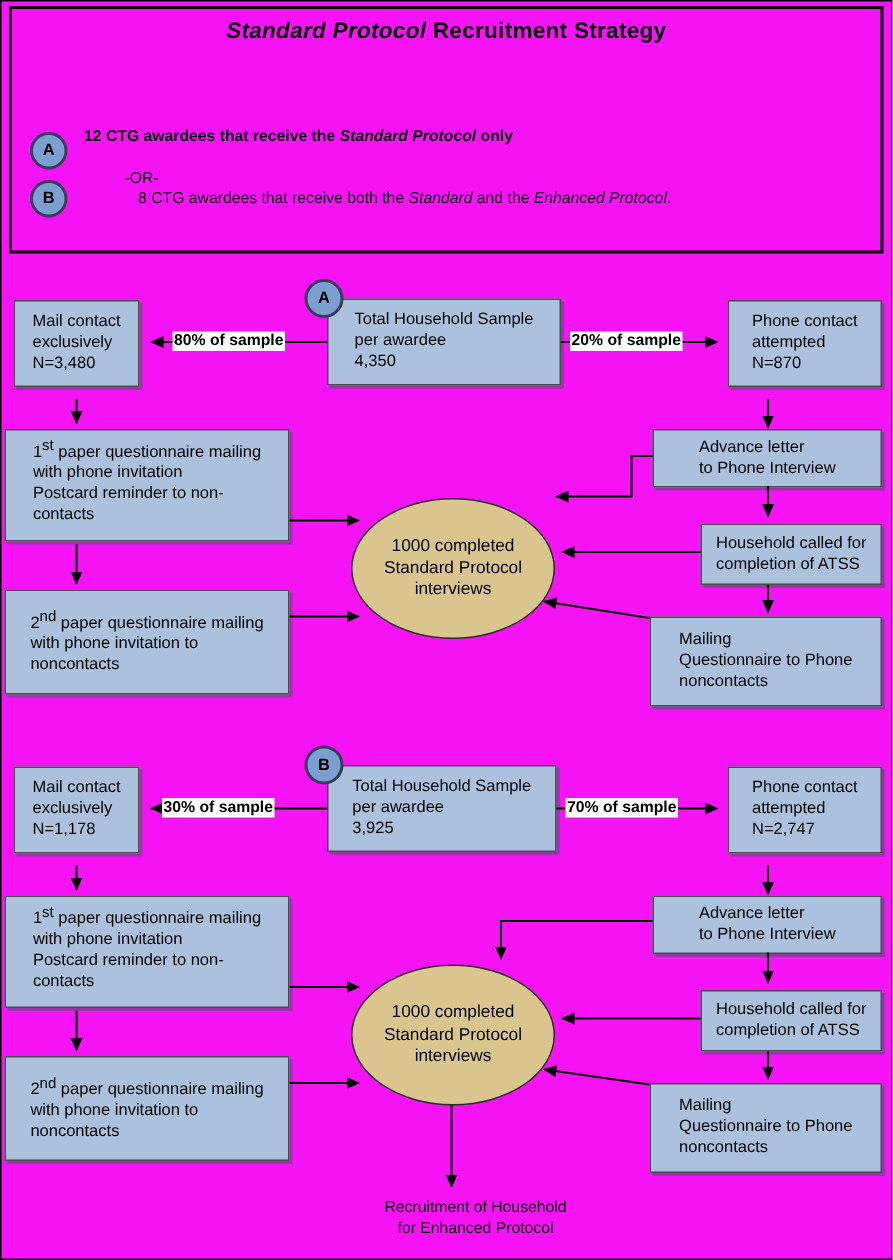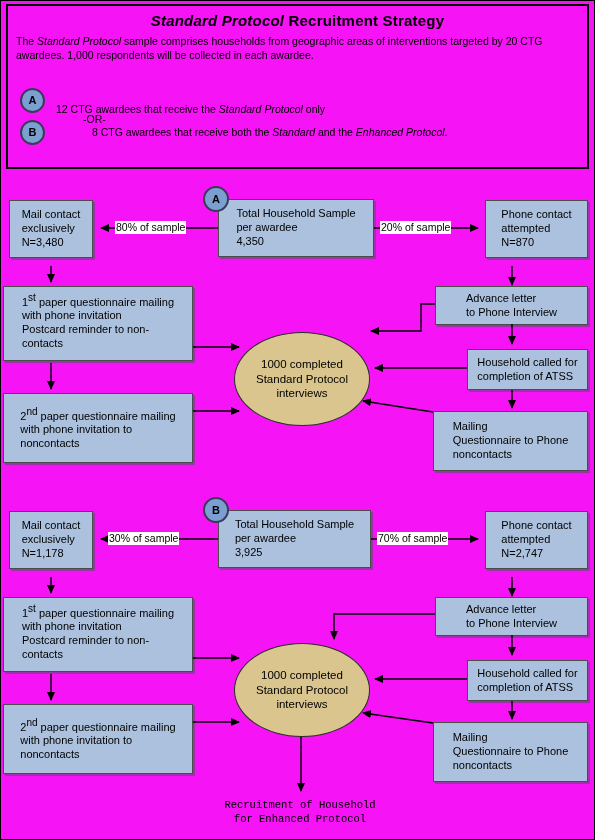--- a/index.html
+++ b/index.html
@@ -135,20 +135,21 @@
   .edge-label {
     position: absolute;
     background: #ffffff;
     color: #000;
     font-size: 10.5px;
     padding: 0 1px;
     white-space: nowrap;
     z-index: 5;
     line-height: 13px;
     height: 13px;
+    font-weight: bold;
   }
 
   .plain-text {
     position: absolute;
     text-align: center;
     font-size: 10.5px;
     color: #000;
     line-height: 1.3;
     white-space: nowrap;
   }
@@ -164,26 +165,23 @@
 </style>
 </head>
 <body>
 
 <div id="page">
 
   <div id="header-panel">
     <div id="title">
       <span class="ital">Standard Protocol</span><span> Recruitment Strategy</span>
     </div>
-    <div id="description">
-      <span>The </span><span class="ital">Standard Protocol</span><span> sample comprises households from geographic areas of interventions targeted by 20 CTG awardees. 1,000 respondents will be collected in each awardee.</span>
-    </div>
 
     <div class="opt-circle" style="left:12px; top:82px;">A</div>
-    <div class="opt-text" style="left:48px; top:97px;">
+    <div class="opt-text" style="left:48px; top:79px;font-weight:bold;">
       <span>12 CTG awardees that receive the </span><span class="ital">Standard Protocol</span><span> only</span>
     </div>
 
     <div id="or-text">-OR-</div>
 
     <div class="opt-circle" style="left:12px; top:114px;">B</div>
     <div class="opt-text" style="left:48px; top:120px;margin-left:36px;">
       <span>8 CTG awardees that receive both the </span><span class="ital">Standard</span><span> and the </span><span class="ital">Enhanced Protocol</span><span>.</span>
     </div>
   </div>
@@ -381,18 +379,18 @@
   </div>
 
   <div class="ellipse" style="left:233px; top:642px; width:136px; height:94px; z-index:4;">
     <div>
       <span>1000 completed</span><br>
       <span>Standard Protocol</span><br>
       <span>interviews</span>
     </div>
   </div>
 
-  <div class="plain-text" style="left:194px; top:798px; width:210px;font-family:Liberation Mono, monospace;">
+  <div class="plain-text" style="left:211px; top:798px; width:210px;">
     <span>Recruitment of Household</span><br>
     <span>for Enhanced Protocol</span>
   </div>
 
 </div>
 
 </body></html>

